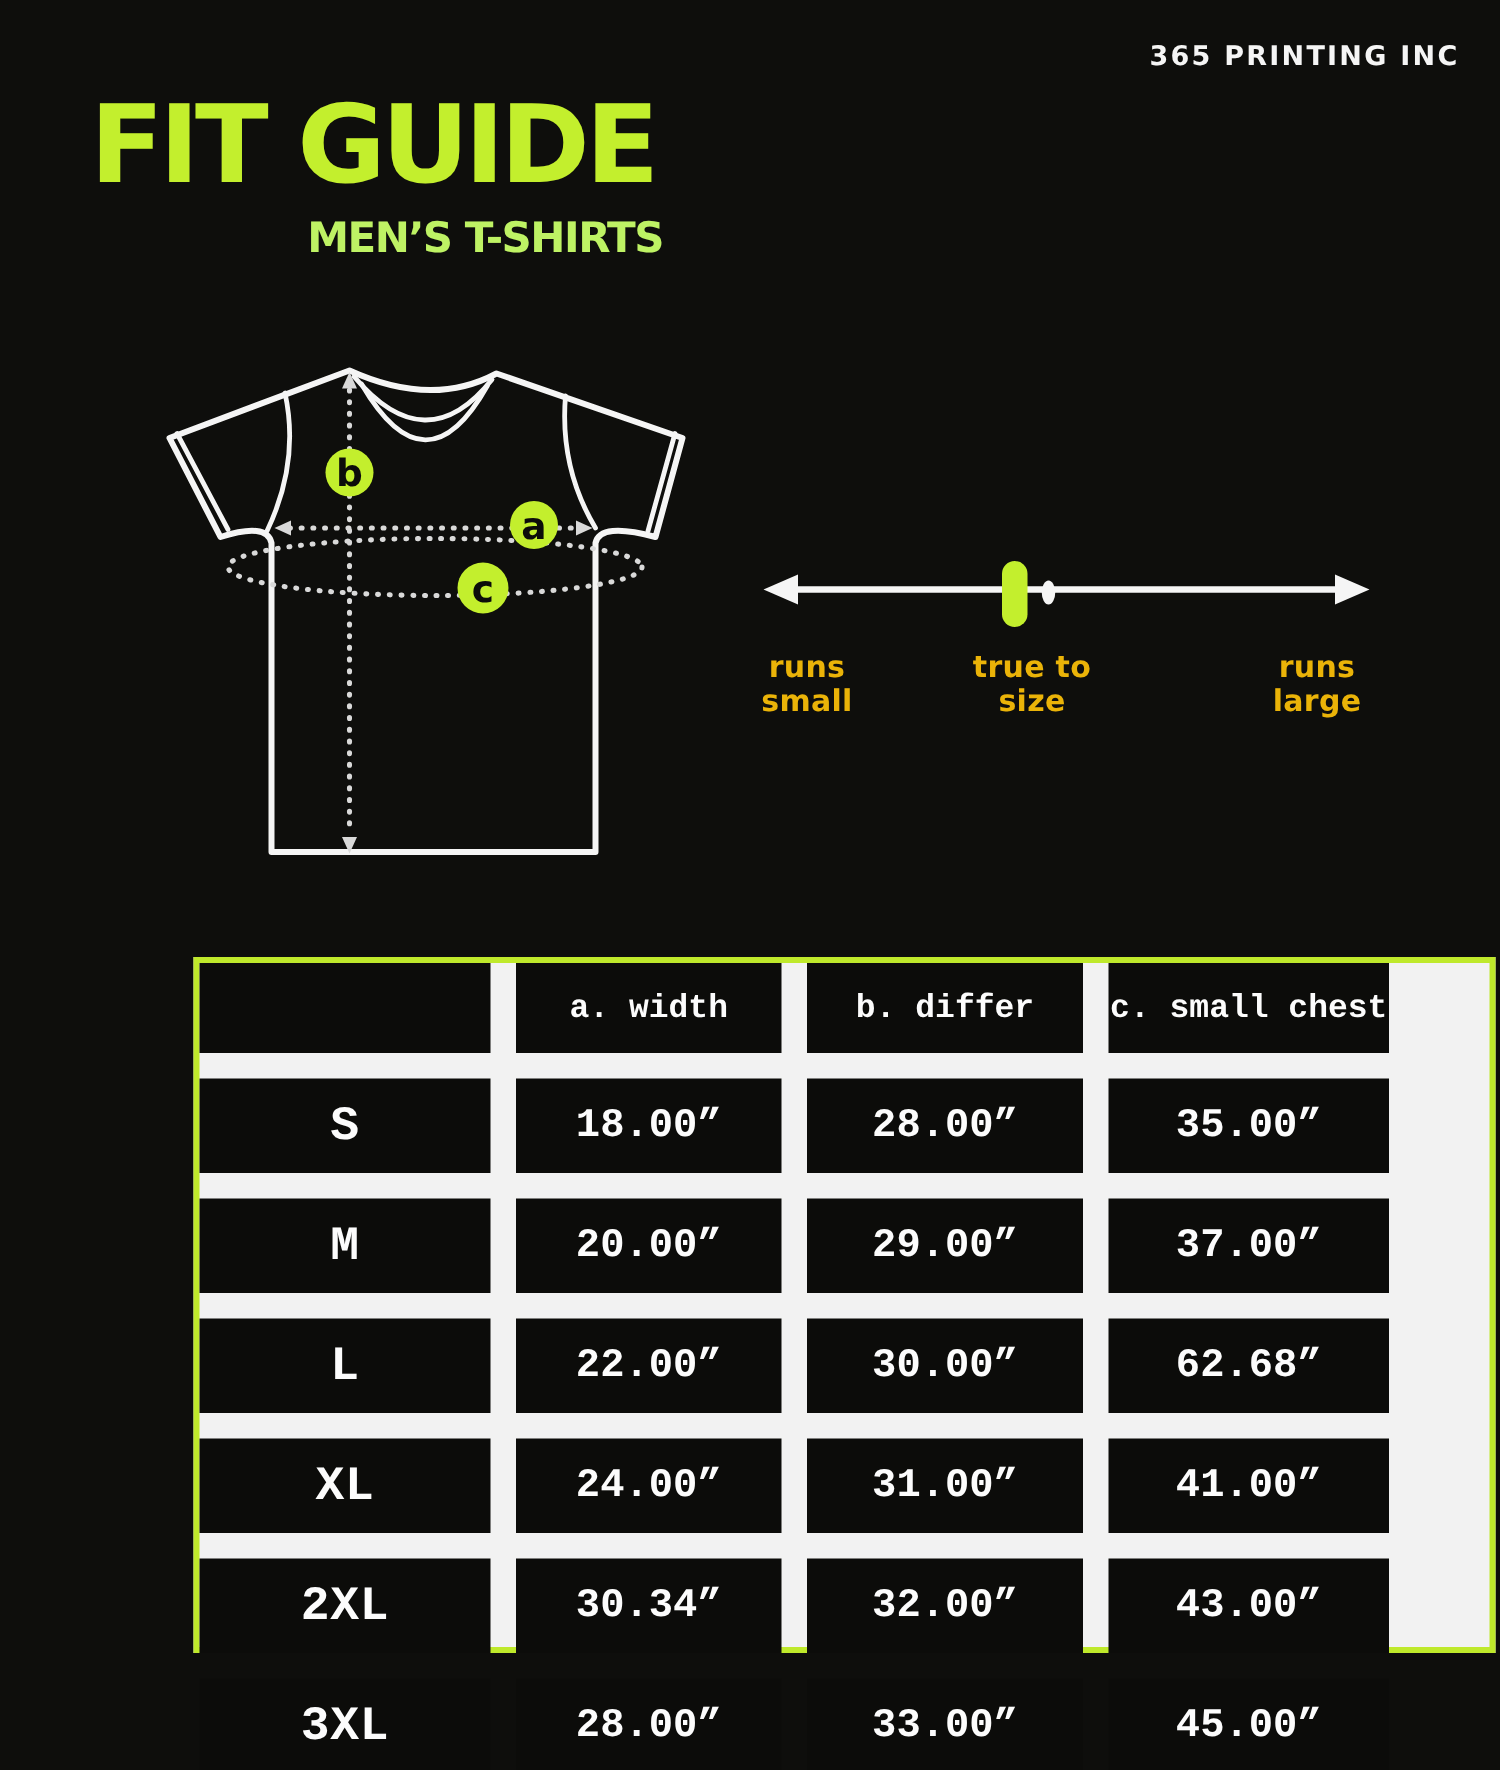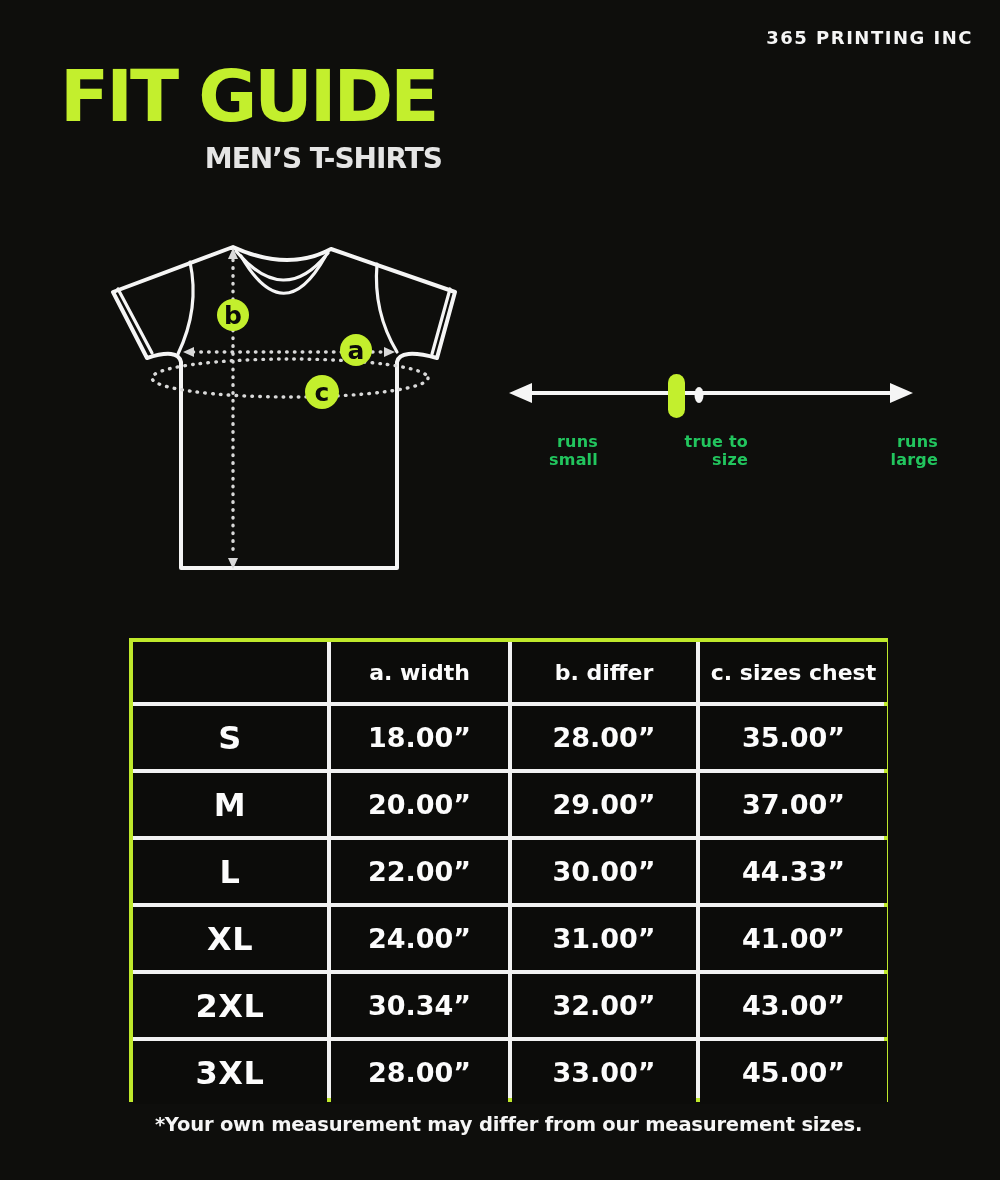--- a/index.html
+++ b/index.html
@@ -3,34 +3,34 @@
 <meta charset="utf-8">
 <style>
   html,body{margin:0;padding:0;background:#000;}
   body{font-family:"DejaVu Sans","Liberation Sans",sans-serif;font-weight:bold;color:#fff;}
   .page{position:relative;width:1000px;height:1180px;background:#0e0e0c;overflow:hidden;margin:0 auto;}
 
   .brand{position:absolute;top:27px;right:27px;font-size:18px;letter-spacing:1.5px;color:#f5f5f5;white-space:nowrap;}
 
   .title-block{position:absolute;left:60px;top:58px;width:382px;}
   .title{font-size:72px;line-height:1.06;letter-spacing:-3px;color:#c3ef2d;white-space:nowrap;}
-  .subtitle{margin-top:8px;font-size:28px;letter-spacing:-1px;color:#e5e5e5;text-align:right;white-space:nowrap;}
+  .subtitle{margin-top:8px;font-size:28px;letter-spacing:-1px;color:#bef264;text-align:right;white-space:nowrap;}
 
   .tshirt-svg{position:absolute;left:88px;top:236px;}
   .scale-svg{position:absolute;left:505px;top:370px;}
-  .scale-label{position:absolute;top:433px;width:120px;text-align:right;font-size:16px;line-height:1.15;letter-spacing:.2px;white-space:pre-line;color:#22c55e;}
+  .scale-label{position:absolute;top:433px;width:120px;text-align:center;font-size:20px;line-height:1.15;letter-spacing:.2px;white-space:pre-line;color:#eab308;}
   .scale-label.left{left:478px;}
   .scale-label.center{left:628px;}
   .scale-label.right{left:818px;}
 
   .size-table{
-    position:absolute;left:129px;top:638px;width:759px;height:464px;
+    position:absolute;left:129px;top:638px;width:868px;height:464px;
     box-sizing:border-box;border:4px solid #bfe92b;background:#f2f2f2;
     display:grid;grid-template-columns:194px 177px 184px 187px;
-    grid-template-rows:60px repeat(6,63px);gap:4px;
+    grid-template-rows:60px repeat(6,63px);gap:17px;font-family:Liberation Mono, monospace;
   }
   .cell{background:#0c0c0a;display:flex;align-items:center;justify-content:center;color:#fcfcfc;}
   .cell.head{font-size:22px;}
   .t-row{display:contents;}
   .cell.size{font-size:32px;letter-spacing:.5px;}
   .cell.val{font-size:27px;}
 
   .footnote{position:absolute;left:129px;top:1113px;width:759px;text-align:center;font-size:19.5px;letter-spacing:-.2px;color:#f5f5f5;}
 
   svg .outline{fill:none;stroke:#f5f5f5;stroke-width:4;stroke-linejoin:round;stroke-linecap:round;}
@@ -95,38 +95,38 @@
 small</div>
   <div class="scale-label center">true to
 size</div>
   <div class="scale-label right">runs
 large</div>
 
   <div class="size-table">
     <div class="cell head"></div>
     <div class="cell head">a. width</div>
     <div class="cell head">b. differ</div>
-    <div class="cell head">c. sizes chest</div>
+    <div class="cell head">c. small chest</div>
     <div class="t-row">
         <div class="cell size">S</div>
         <div class="cell val">18.00”</div>
         <div class="cell val">28.00”</div>
         <div class="cell val">35.00”</div>
       </div>
       <div class="t-row">
         <div class="cell size">M</div>
         <div class="cell val">20.00”</div>
         <div class="cell val">29.00”</div>
         <div class="cell val">37.00”</div>
       </div>
       <div class="t-row">
         <div class="cell size">L</div>
         <div class="cell val">22.00”</div>
         <div class="cell val">30.00”</div>
-        <div class="cell val">44.33”</div>
+        <div class="cell val">62.68”</div>
       </div>
       <div class="t-row">
         <div class="cell size">XL</div>
         <div class="cell val">24.00”</div>
         <div class="cell val">31.00”</div>
         <div class="cell val">41.00”</div>
       </div>
       <div class="t-row">
         <div class="cell size">2XL</div>
         <div class="cell val">30.34”</div>
@@ -134,15 +134,14 @@
         <div class="cell val">43.00”</div>
       </div>
       <div class="t-row">
         <div class="cell size">3XL</div>
         <div class="cell val">28.00”</div>
         <div class="cell val">33.00”</div>
         <div class="cell val">45.00”</div>
       </div>
   </div>
 
-  <div class="footnote">*Your own measurement may differ from our measurement sizes.</div>
 
 </div>
 
 </body></html>

